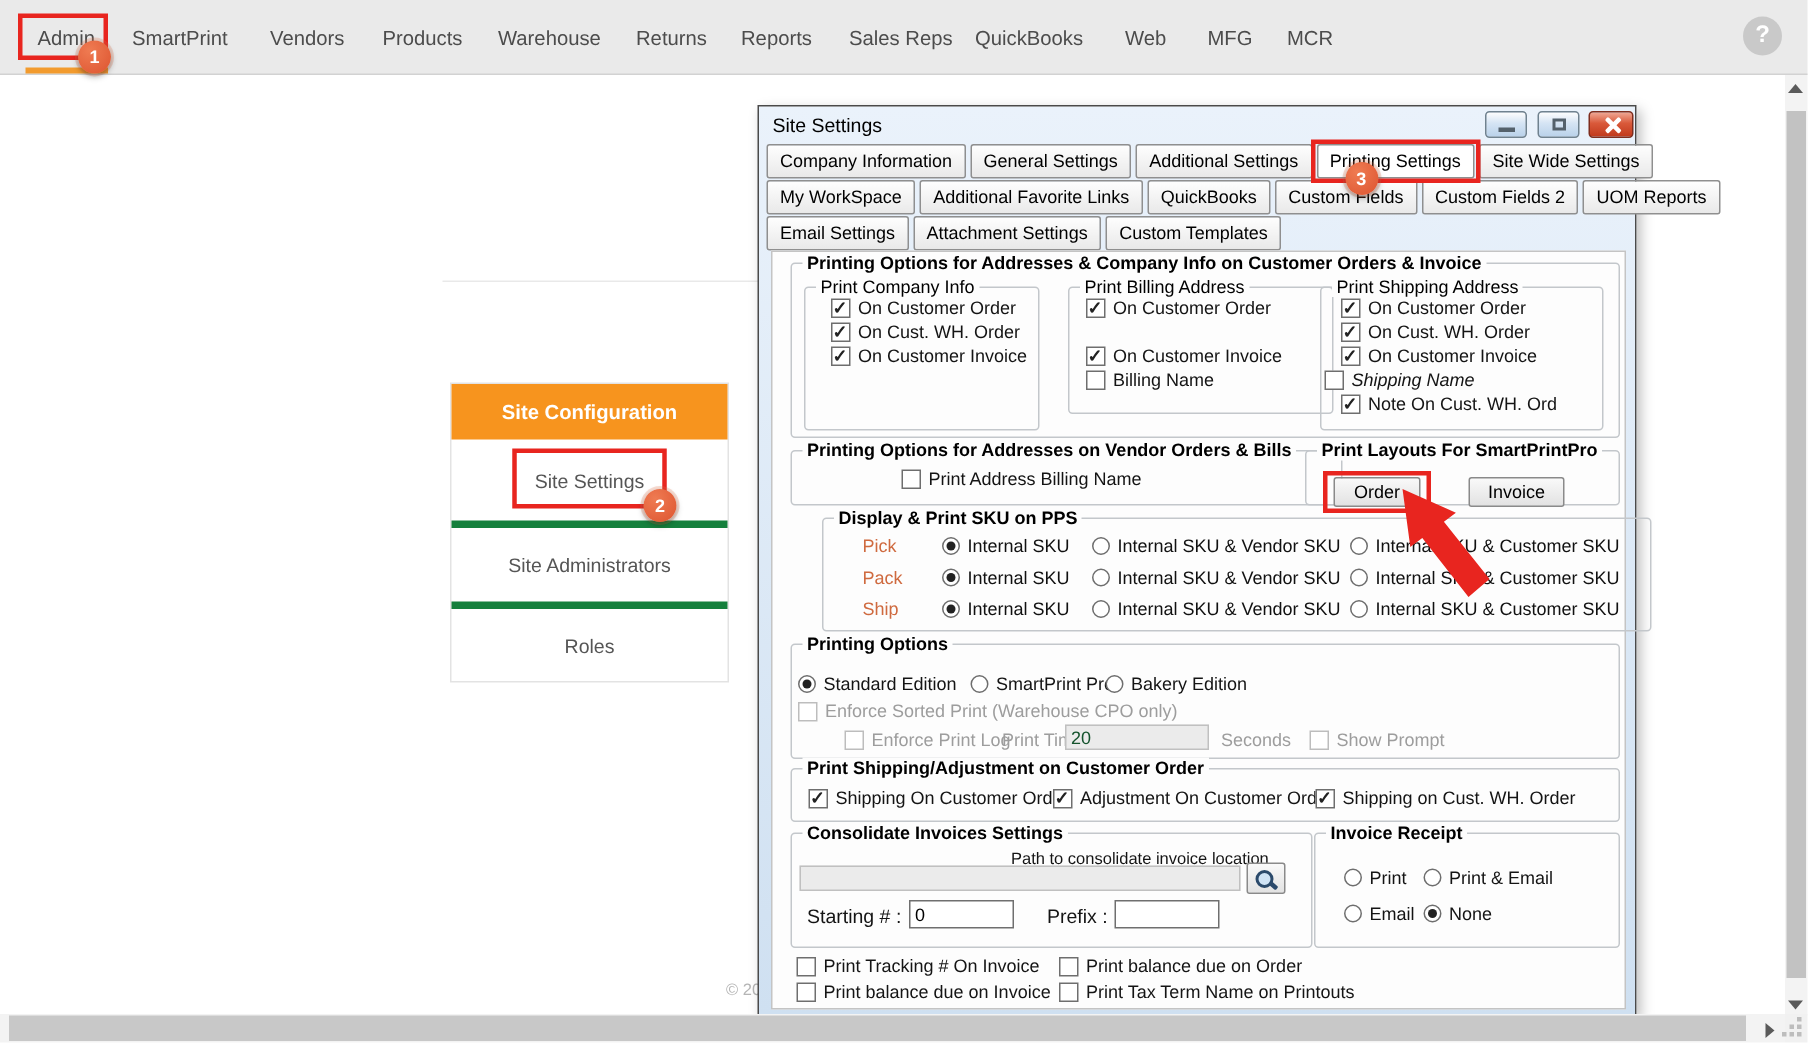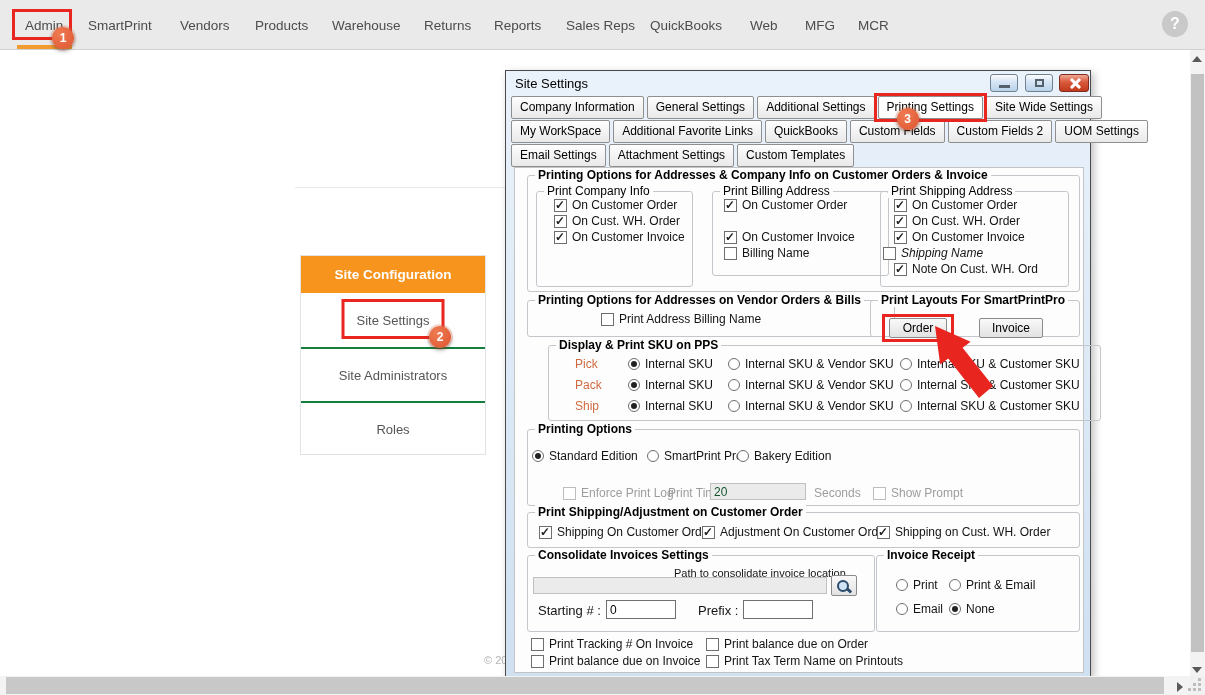--- a/index.html
+++ b/index.html
@@ -31,21 +31,21 @@
   .page-divider { position:absolute; left:295px; top:187px; width:211px; height:1px;
     background:#e9e9e9; }
   .copyright { position:absolute; left:484px; top:654px; font-size:11px; color:#b5b5b5; z-index:1; }
 
   
   .sidebar { position:absolute; left:300px; top:255px; width:186px; height:200px;
     border:1px solid #e3e3e3; background:#fff; z-index:4; }
   .sidebar-header { height:37px; background:#f7941e; color:#fff; font-weight:bold;
     font-size:13.5px; display:flex; align-items:center; justify-content:center; }
   .sidebar-item { position:relative; height:54px; display:flex; align-items:center;
-    justify-content:center; font-size:13px; color:#555; border-top:2px solid #15803d;
+    justify-content:center; font-size:13px; color:#555; border-top:5px solid #15803d;
     cursor:pointer; }
 
   
   .dialog { position:absolute; left:505px; top:70px; width:586px; height:607px;
     background:linear-gradient(180deg,#eaf2fb,#cfe0f1); border:1px solid #4a4a4a;
     box-shadow:3px 3px 8px rgba(0,0,0,.25); z-index:10; font-size:12px; color:#111; }
   .dlg-titlebar { position:absolute; left:0; top:0; right:0; height:24px; }
   .dlg-title { position:absolute; left:9px; top:5px; font-size:13px; color:#000; }
   .wbtn { position:absolute; top:3px; height:18px; border:1px solid #70828f; border-radius:3px;
     background:linear-gradient(#fdfdfd,#d5e4f4 45%,#bad2ea); cursor:pointer; }
@@ -209,21 +209,21 @@
       <div class="badge" style="left:18px; top:11px;">3</div>
     </div>
     <div class="tab"><span>Site Wide Settings</span></div>
   </div>
   <div class="tabrow" style="top:49px">
     <div class="tab"><span>My WorkSpace</span></div>
     <div class="tab"><span>Additional Favorite Links</span></div>
     <div class="tab"><span>QuickBooks</span></div>
     <div class="tab"><span>Custom Fields</span></div>
     <div class="tab"><span>Custom Fields 2</span></div>
-    <div class="tab"><span>UOM Settings</span></div>
+    <div class="tab"><span>UOM Reports</span></div>
   </div>
   <div class="tabrow" style="top:73px">
     <div class="tab"><span>Email Settings</span></div>
     <div class="tab"><span>Attachment Settings</span></div>
     <div class="tab"><span>Custom Templates</span></div>
   </div>
 
   <div class="dlg-content"></div>
 
   <div class="grp" style="left:30px; top:120px; width:157px; height:96px;">
@@ -361,20 +361,24 @@
       <span>Standard Edition</span>
     </div>
   <div class="crow" style="left:141px; top:377px;">
       <span class="radio"></span>
       <span>SmartPrint Pro</span>
     </div>
   <div class="crow" style="left:231px; top:377px;">
       <span class="radio"></span>
       <span>Bakery Edition</span>
     </div>
+  <div class="crow dis" style="left:26px; top:395px;">
+      <span class="cb disbox"></span>
+      <span>Enforce Sorted Print (Warehouse CPO only)</span>
+    </div>
   <div class="crow dis" style="left:57px; top:414px;">
       <span class="cb disbox"></span>
       <span>Enforce Print Log</span>
     </div>
   <div class="crow dis" style="left:162px; top:414px;">
       <span>Print Timeout :</span>
     </div>
   <input class="tinput" style="left: 204px; top: 412px; width: 96px; height: 17px;" disabled="" value="20">
   <div class="crow dis" style="left:308px; top:414px;">
       <span>Seconds</span>

